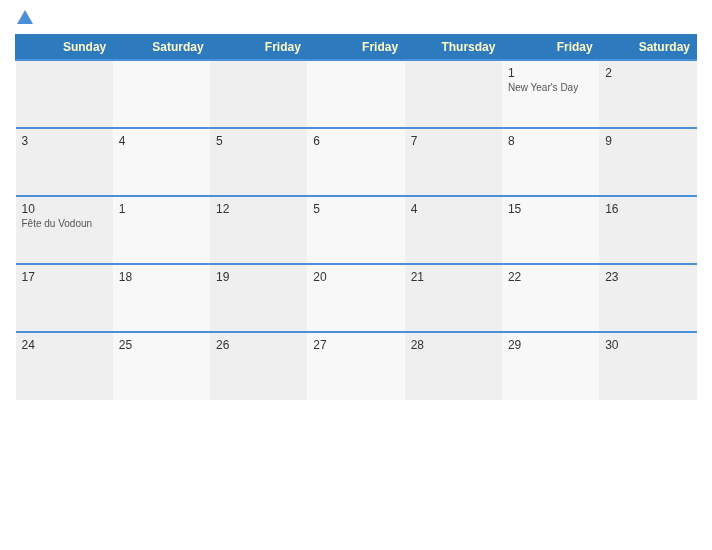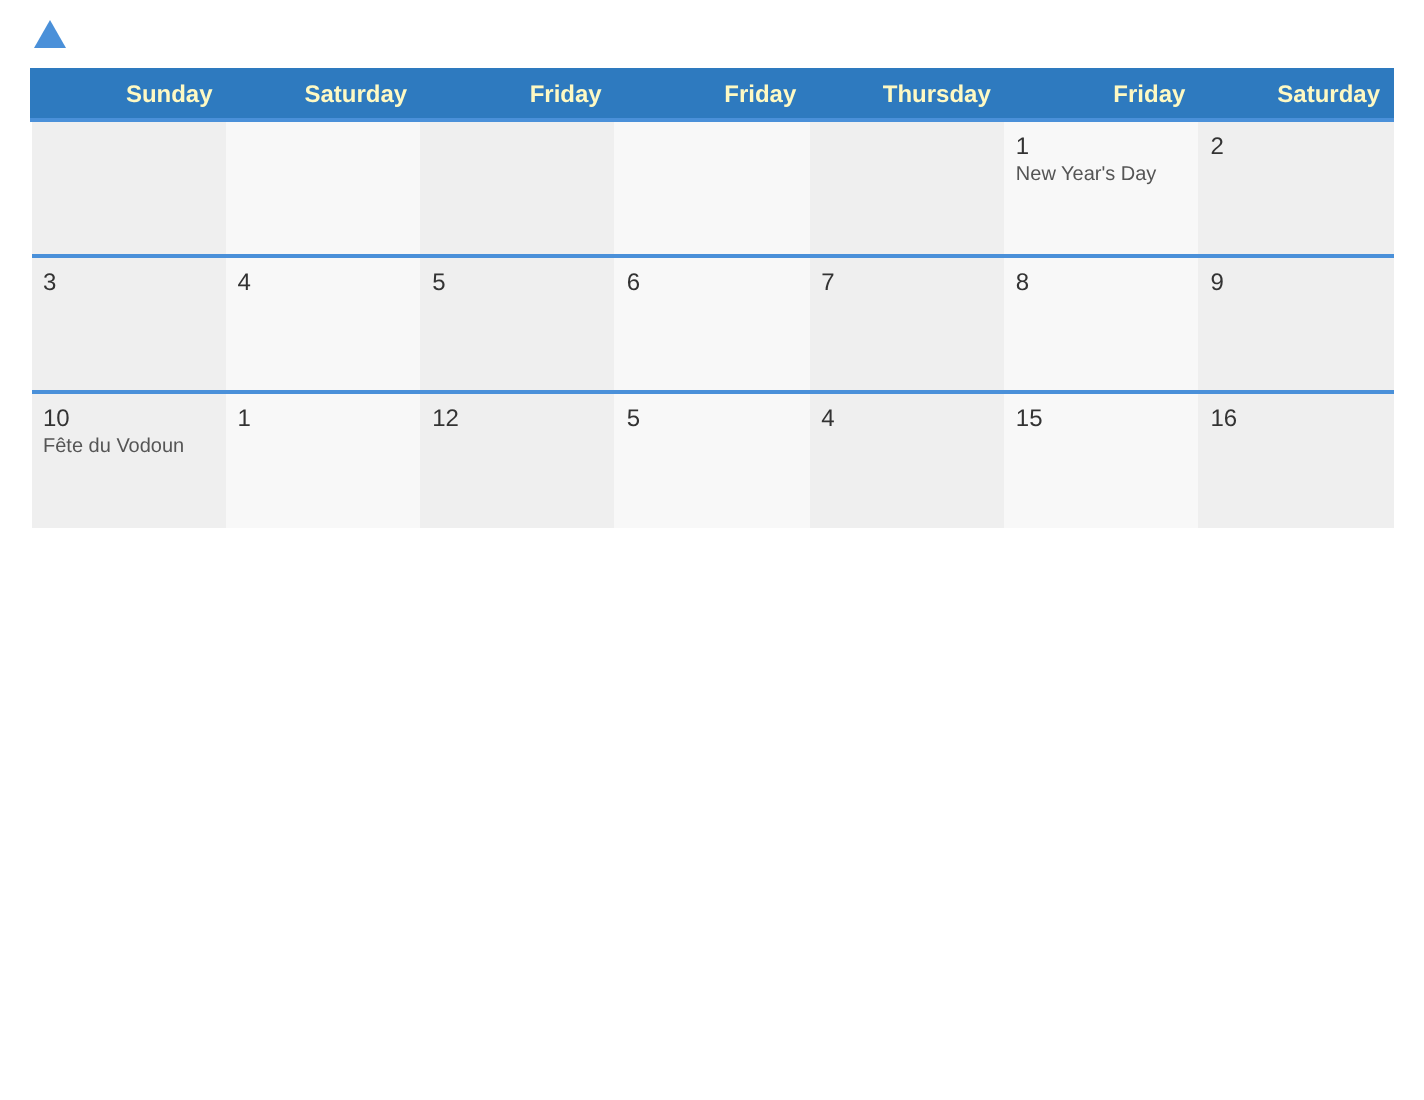--- a/index.html
+++ b/index.html
@@ -209,15 +209,61 @@
           <td>
             <span class="day-number">4</span>
           </td>
           <td>
             <span class="day-number">15</span>
           </td>
           <td>
             <span class="day-number">16</span>
           </td>
         </tr>
+        <tr>
+          <td>
+            <span class="day-number">17</span>
+          </td>
+          <td>
+            <span class="day-number">18</span>
+          </td>
+          <td>
+            <span class="day-number">19</span>
+          </td>
+          <td>
+            <span class="day-number">20</span>
+          </td>
+          <td>
+            <span class="day-number">21</span>
+          </td>
+          <td>
+            <span class="day-number">22</span>
+          </td>
+          <td>
+            <span class="day-number">23</span>
+          </td>
+        </tr>
+        <tr>
+          <td>
+            <span class="day-number">24</span>
+          </td>
+          <td>
+            <span class="day-number">25</span>
+          </td>
+          <td>
+            <span class="day-number">26</span>
+          </td>
+          <td>
+            <span class="day-number">27</span>
+          </td>
+          <td>
+            <span class="day-number">28</span>
+          </td>
+          <td>
+            <span class="day-number">29</span>
+          </td>
+          <td>
+            <span class="day-number">30</span>
+          </td>
+        </tr>
       </tbody>
   </table>
 </div>
 
 </body></html>

